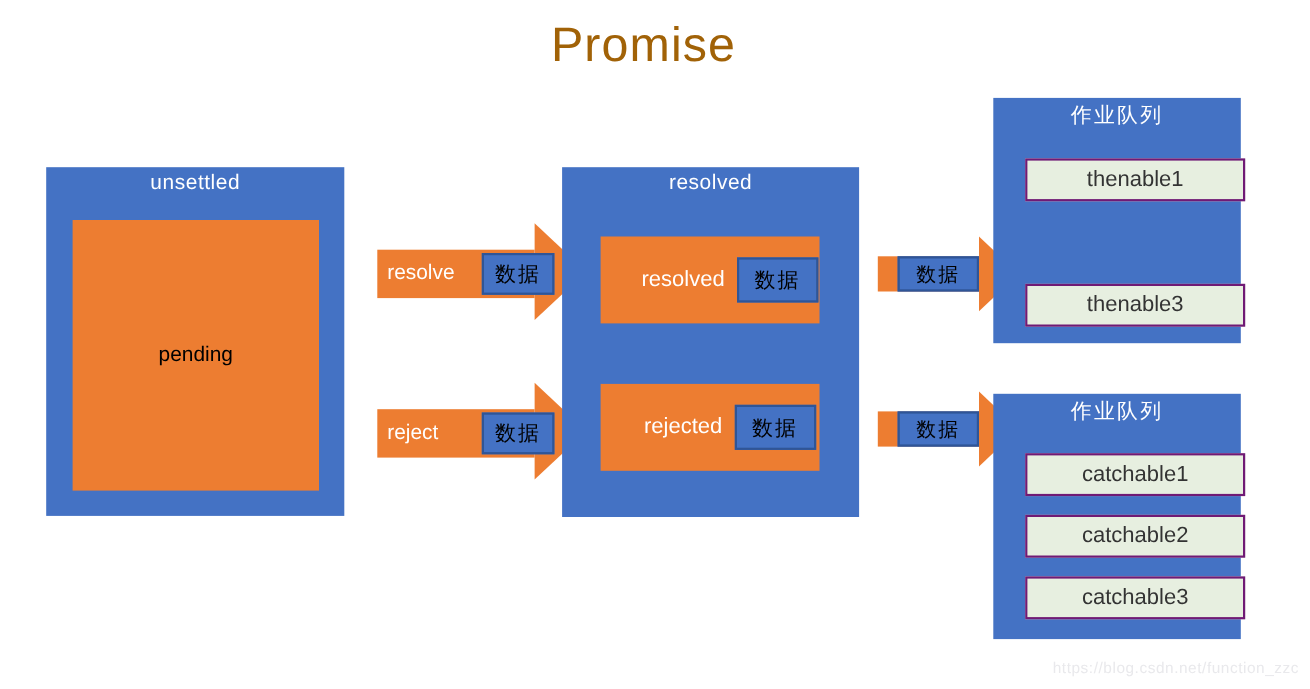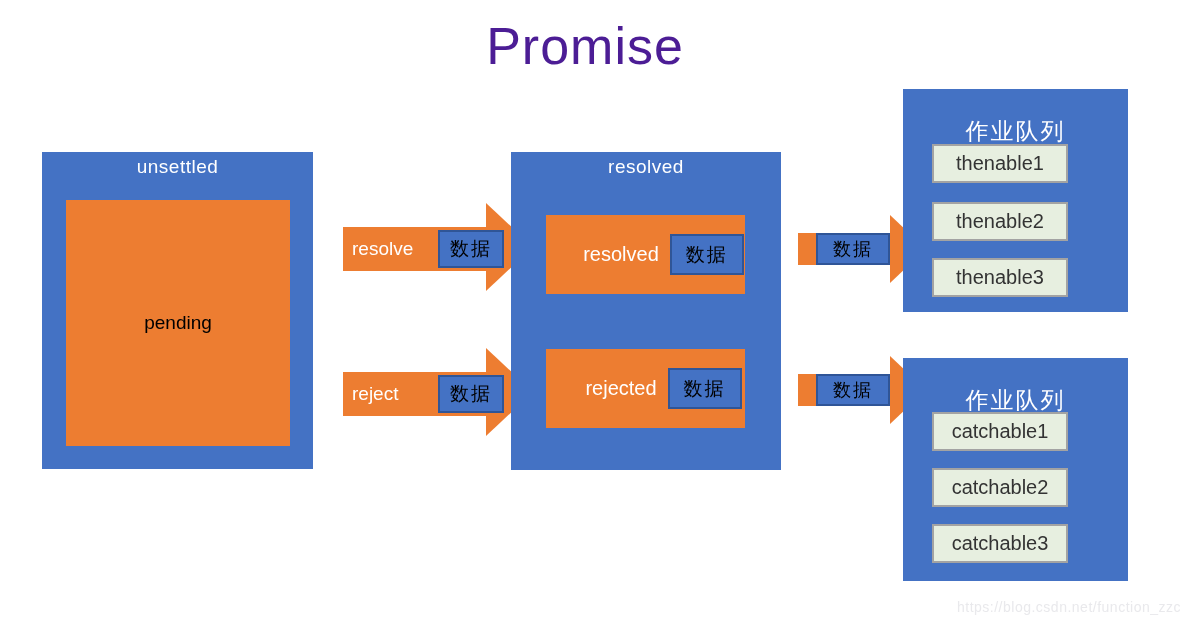--- a/index.html
+++ b/index.html
@@ -6,22 +6,22 @@
   html,body { background:#ffffff; }
   body { font-family:"Liberation Sans","DejaVu Sans",sans-serif; }
 
   .canvas {
     position:relative; width:1191px; height:626px;
     background:#ffffff; overflow:hidden;
   }
 
   .page-title {
     position:absolute; left:0; top:16px; width:1170px;
-    text-align:center; font-size:52px; font-weight:300;
-    color:#4c1d95; letter-spacing:1px;
+    text-align:center; font-size:44px; font-weight:300;
+    color:#a16207; letter-spacing:1px;
   }
 
   
   .state-box { position:absolute; background:#4472C4; }
   .state-title {
     text-align:center; color:#ffffff; font-size:19px;
     margin-top:4px; letter-spacing:0.5px;
   }
   .box-unsettled { left:42px; top:152px; width:271px; height:317px; }
   .box-settled  { left:511px; top:152px; width:270px; height:318px; }
@@ -70,26 +70,26 @@
   .arrow-small .arrow-head { left:92px; top:0; border-width:34px 0 34px 36px; }
   .arrow-small .badge { position:absolute; left:18px; top:18px; width:74px; height:32px; font-size:18px; }
   .arrow-to-then  { left:770px; top:215px; }
   .arrow-to-catch { left:770px; top:356px; }
 
   
   .queue-box { position:absolute; width:225px; height:223px; background:#4472C4; }
   .queue-then  { left:903px; top:89px; }
   .queue-catch { left:903px; top:358px; }
   .queue-title {
-    text-align:center; color:#ffffff; font-size:23px;
-    margin-top:27px; letter-spacing:2px;
+    text-align:center; color:#ffffff; font-size:19px;
+    margin-top:3px; letter-spacing:2px;
   }
   .queue-item {
-    position:absolute; left:29px; width:136px; height:39px;
-    background:#E7EFE0; border:2px solid #a3a3a3; color:#333333;
+    position:absolute; left:29px; width:200px; height:39px;
+    background:#E7EFE0; border:2px solid #701a75; color:#333333;
     display:flex; align-items:center; justify-content:center; font-size:20px;
   }
   .queue-then  .qi-1 { top:55px; }  .queue-then  .qi-2 { top:113px; } .queue-then  .qi-3 { top:169px; }
   .queue-catch .qi-1 { top:54px; }  .queue-catch .qi-2 { top:110px; } .queue-catch .qi-3 { top:166px; }
 
   .watermark {
     position:absolute; right:10px; top:599px;
     color:#e9e9ec; font-size:14px; letter-spacing:0.5px;
   }
 </style>
@@ -141,21 +141,20 @@
 
   <div class="arrow arrow-small arrow-to-catch">
     <div class="arrow-body"></div>
     <div class="arrow-head"></div>
     <div class="badge">数据</div>
   </div>
 
   <div class="queue-box queue-then">
     <div class="queue-title">作业队列</div>
     <div class="queue-item qi-1">thenable1</div>
-    <div class="queue-item qi-2">thenable2</div>
     <div class="queue-item qi-3">thenable3</div>
   </div>
 
   <div class="queue-box queue-catch">
     <div class="queue-title">作业队列</div>
     <div class="queue-item qi-1">catchable1</div>
     <div class="queue-item qi-2">catchable2</div>
     <div class="queue-item qi-3">catchable3</div>
   </div>
 

